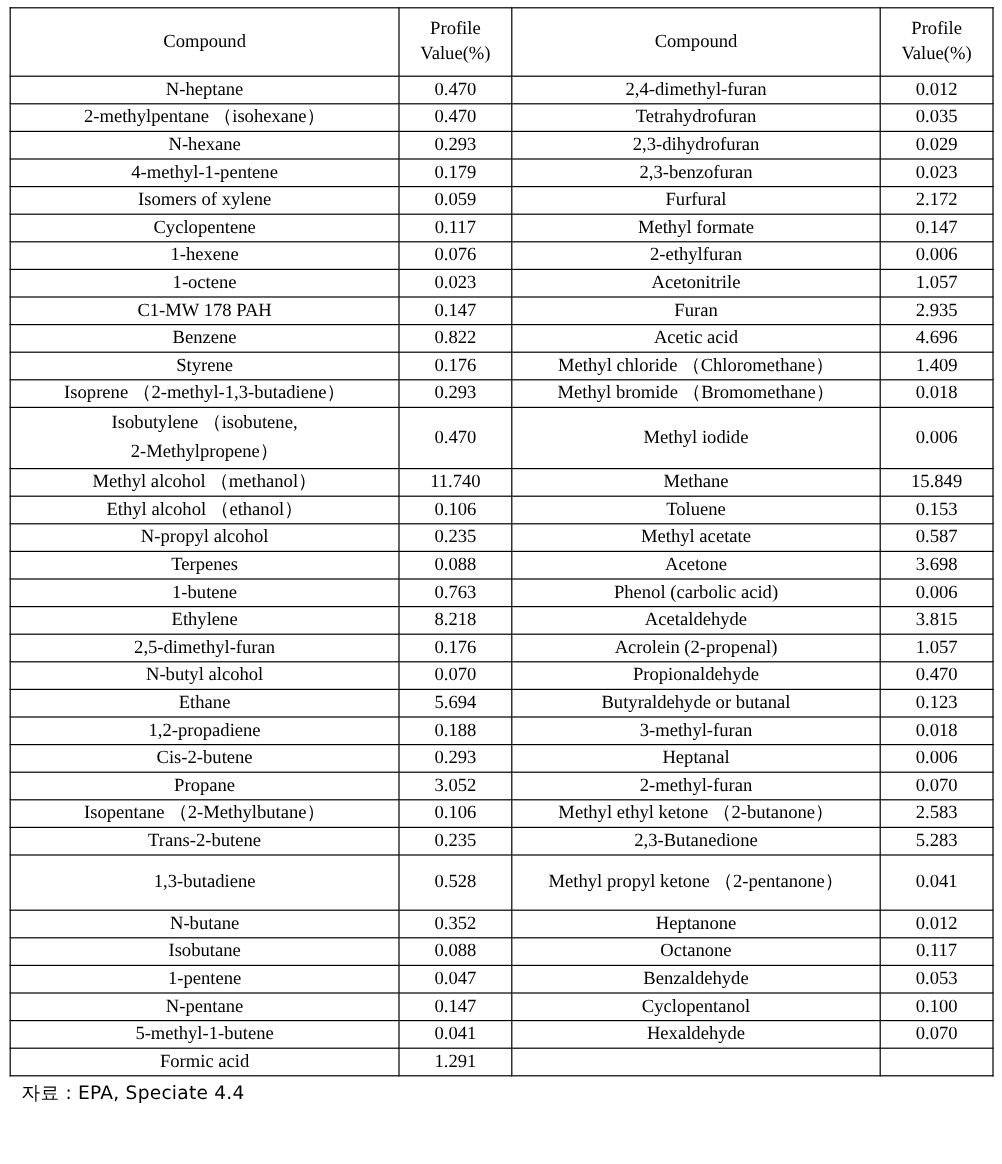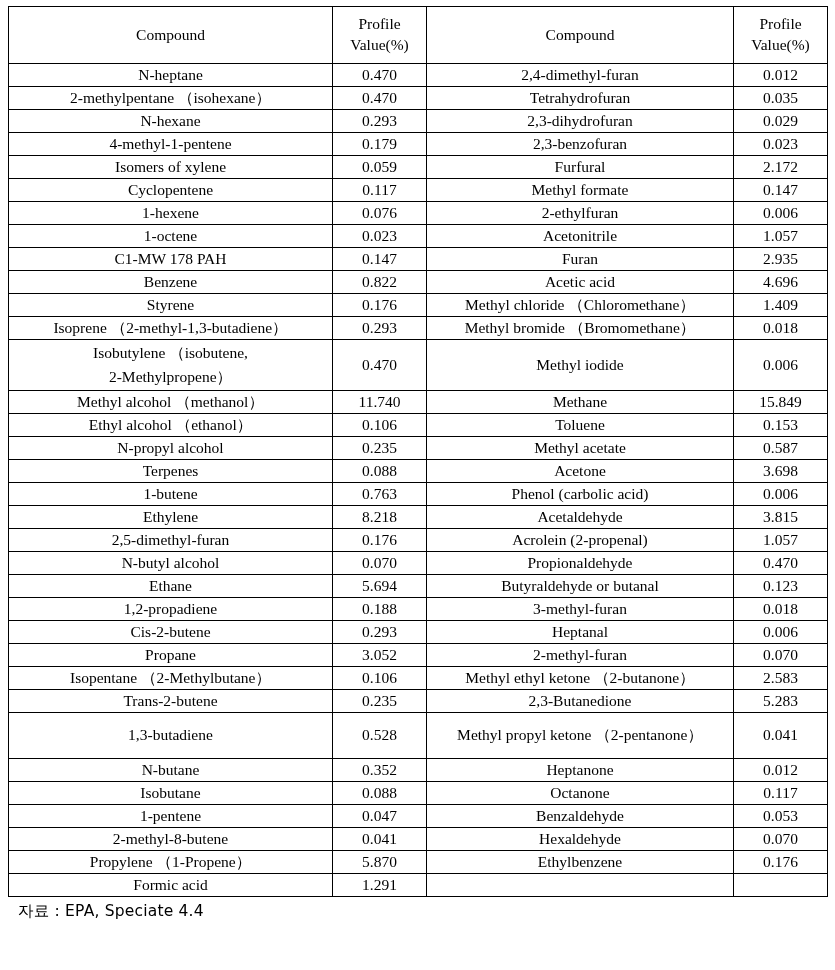--- a/index.html
+++ b/index.html
@@ -279,30 +279,30 @@
           <td>Octanone</td>
           <td>0.117</td>
         </tr>
         <tr>
           <td>1-pentene</td>
           <td>0.047</td>
           <td>Benzaldehyde</td>
           <td>0.053</td>
         </tr>
         <tr>
-          <td>2-methyl-8-butene</td>
+          <td>N-pentane</td>
+          <td>0.147</td>
+          <td>Cyclopentanol</td>
+          <td>0.100</td>
+        </tr>
+        <tr>
+          <td>5-methyl-1-butene</td>
           <td>0.041</td>
           <td>Hexaldehyde</td>
           <td>0.070</td>
-        </tr>
-        <tr>
-          <td>Propylene （1-Propene）</td>
-          <td>5.870</td>
-          <td>Ethylbenzene</td>
-          <td>0.176</td>
         </tr>
         <tr>
           <td>Formic acid</td>
           <td>1.291</td>
           <td class="empty-cell"></td>
           <td class="empty-cell"></td>
         </tr>
       </tbody>
   </table>
 

